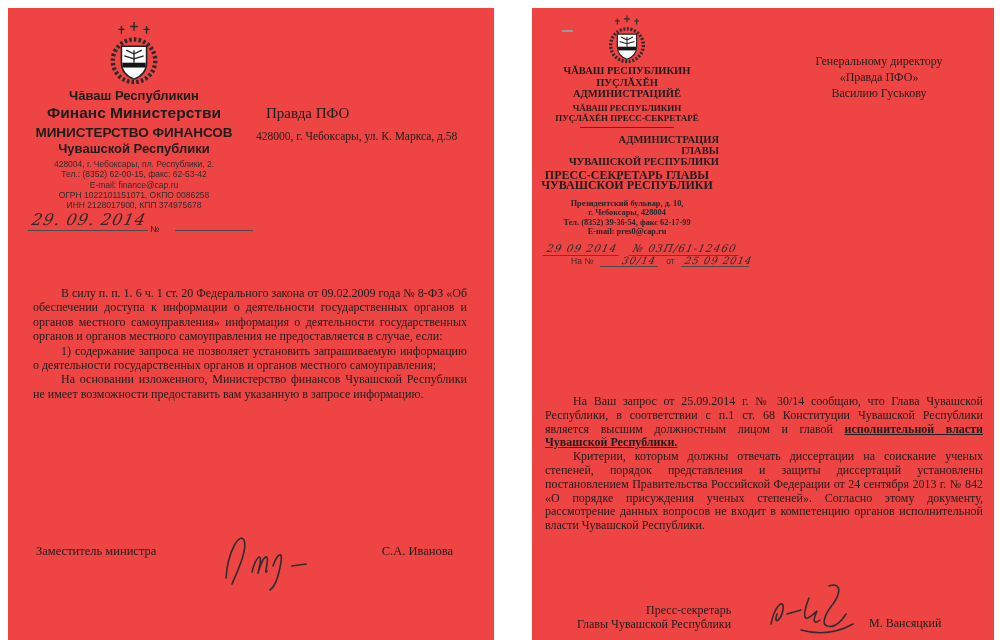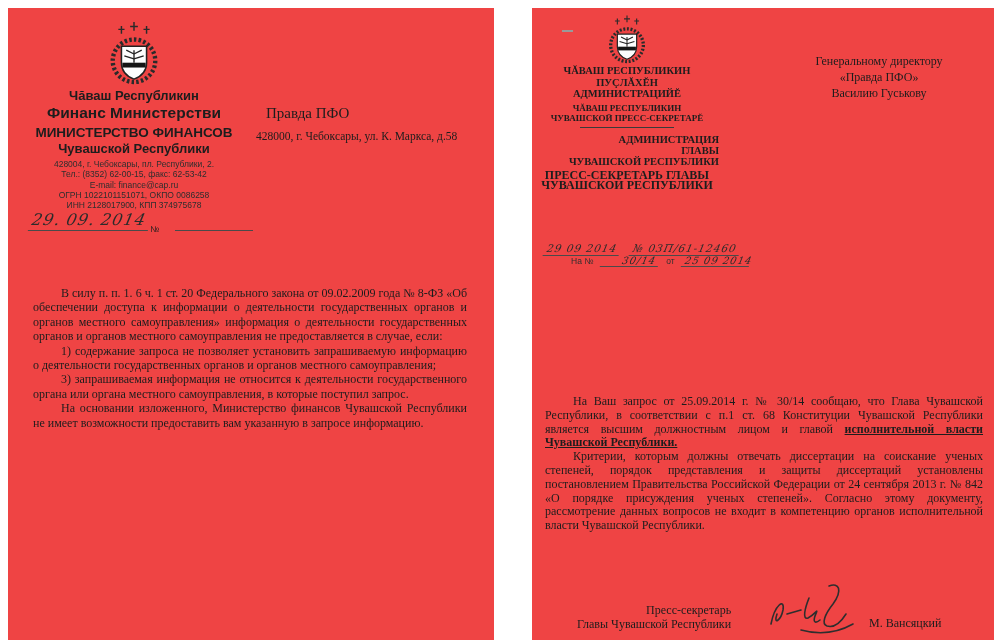--- a/index.html
+++ b/index.html
@@ -111,24 +111,37 @@
       <span class="blank" style="width:78px;margin-left:12px;"></span>
     </div>
 
 
     <div class="abs ld-addr-name">Правда ПФО</div>
     <div class="abs ld-addr-street">428000, г. Чебоксары, ул. К. Маркса, д.58</div>
 
     <div class="abs ld-body">
       <p>В силу п. п. 1. 6 ч. 1 ст. 20 Федерального закона от 09.02.2009 года № 8-ФЗ «Об обеспечении доступа к информации о деятельности государственных органов и органов местного самоуправления» информация о деятельности государственных органов и органов местного самоуправления не предоставляется в случае, если:</p>
       <p>1) содержание запроса не позволяет установить запрашиваемую информацию о деятельности государственных органов и органов местного самоуправления;</p>
-      <p>3) запрашиваемая информация не относится к деятельности государственного органа или органа местного самоуправления, в которые поступил запрос.</p>
       <p>На основании изложенного, Министерство финансов Чувашской Республики не имеет возможности предоставить вам указанную в запросе информацию.</p>
     </div>
 
+    <div class="abs ld-sign">
+      <span class="pos">Заместитель министра</span>
+      <span class="scribble">
+        <svg width="100" height="66" viewBox="0 0 100 66">
+          <g stroke="#2e2e2e" fill="none" stroke-width="1.6" stroke-linecap="round">
+            <path d="M8 52 C 10 24 22 6 26 14 C 30 22 20 44 14 58"></path>
+            <path d="M34 46 C 38 30 44 26 42 38 C 40 48 39 50 41 44 C 45 30 51 26 49 38 C 48 44 47 48 49 45"></path>
+            <path d="M55 40 C 59 28 65 24 63 36 C 61 48 58 60 52 64"></path>
+            <path d="M74 40 L 88 38"></path>
+          </g>
+        </svg>
+      </span>
+      <span class="name">С.А. Иванова</span>
+    </div>
   </div>
 
   <div class="doc doc-right">
 
     <div class="abs rd-artifact"></div>
 
     <div class="abs emblem rd-emblem">
       <svg width="50" height="52" viewBox="0 0 60 70">
         <g stroke="#2a2a2a" fill="none" stroke-width="1.5">
           <path d="M30 2 v9 M26 6.5 h8"></path>
@@ -147,36 +160,42 @@
     </div>
 
     <div class="abs ctr rd-head rd-h1">
       <div>ЧĂВАШ РЕСПУБЛИКИН</div>
       <div>ПУÇЛĂХĔН</div>
       <div>АДМИНИСТРАЦИЙĔ</div>
     </div>
 
     <div class="abs ctr rd-head rd-h2">
       <div>ЧĂВАШ РЕСПУБЛИКИН</div>
-      <div>ЧУВАШСКОЙ ПРЕСС-СЕКРЕТАРĔ</div>
+      <div>ПУÇЛĂХĔН ПРЕСС-СЕКРЕТАРĔ</div>
     </div>
 
     <div class="abs rd-rule"></div>
 
     <div class="abs ctr rd-head rd-h3">
       <div>АДМИНИСТРАЦИЯ</div>
       <div>ГЛАВЫ</div>
       <div>ЧУВАШСКОЙ РЕСПУБЛИКИ</div>
     </div>
 
     <div class="abs ctr rd-head rd-h4">
       <div>ПРЕСС-СЕКРЕТАРЬ ГЛАВЫ</div>
       <div>ЧУВАШСКОЙ РЕСПУБЛИКИ</div>
     </div>
 
+    <div class="abs ctr rd-contacts">
+      <div>Президентский бульвар, д. 10,</div>
+      <div>г. Чебоксары, 428004</div>
+      <div>Тел. (8352) 39-36-54, факс 62-17-99</div>
+      <div>E-mail: pres0@cap.ru</div>
+    </div>
 
     <div class="abs rd-reg1">
       <span class="hw">29 09 2014</span>
       <span class="hw" style="margin-left:6px;">№ 03П/61-12460</span>
     </div>
 
     <div class="abs sans rd-reg2">
       <span>На №</span>
       <span class="hw" style="width:52px;margin:0 5px;">30/14</span>
       <span>от</span>

